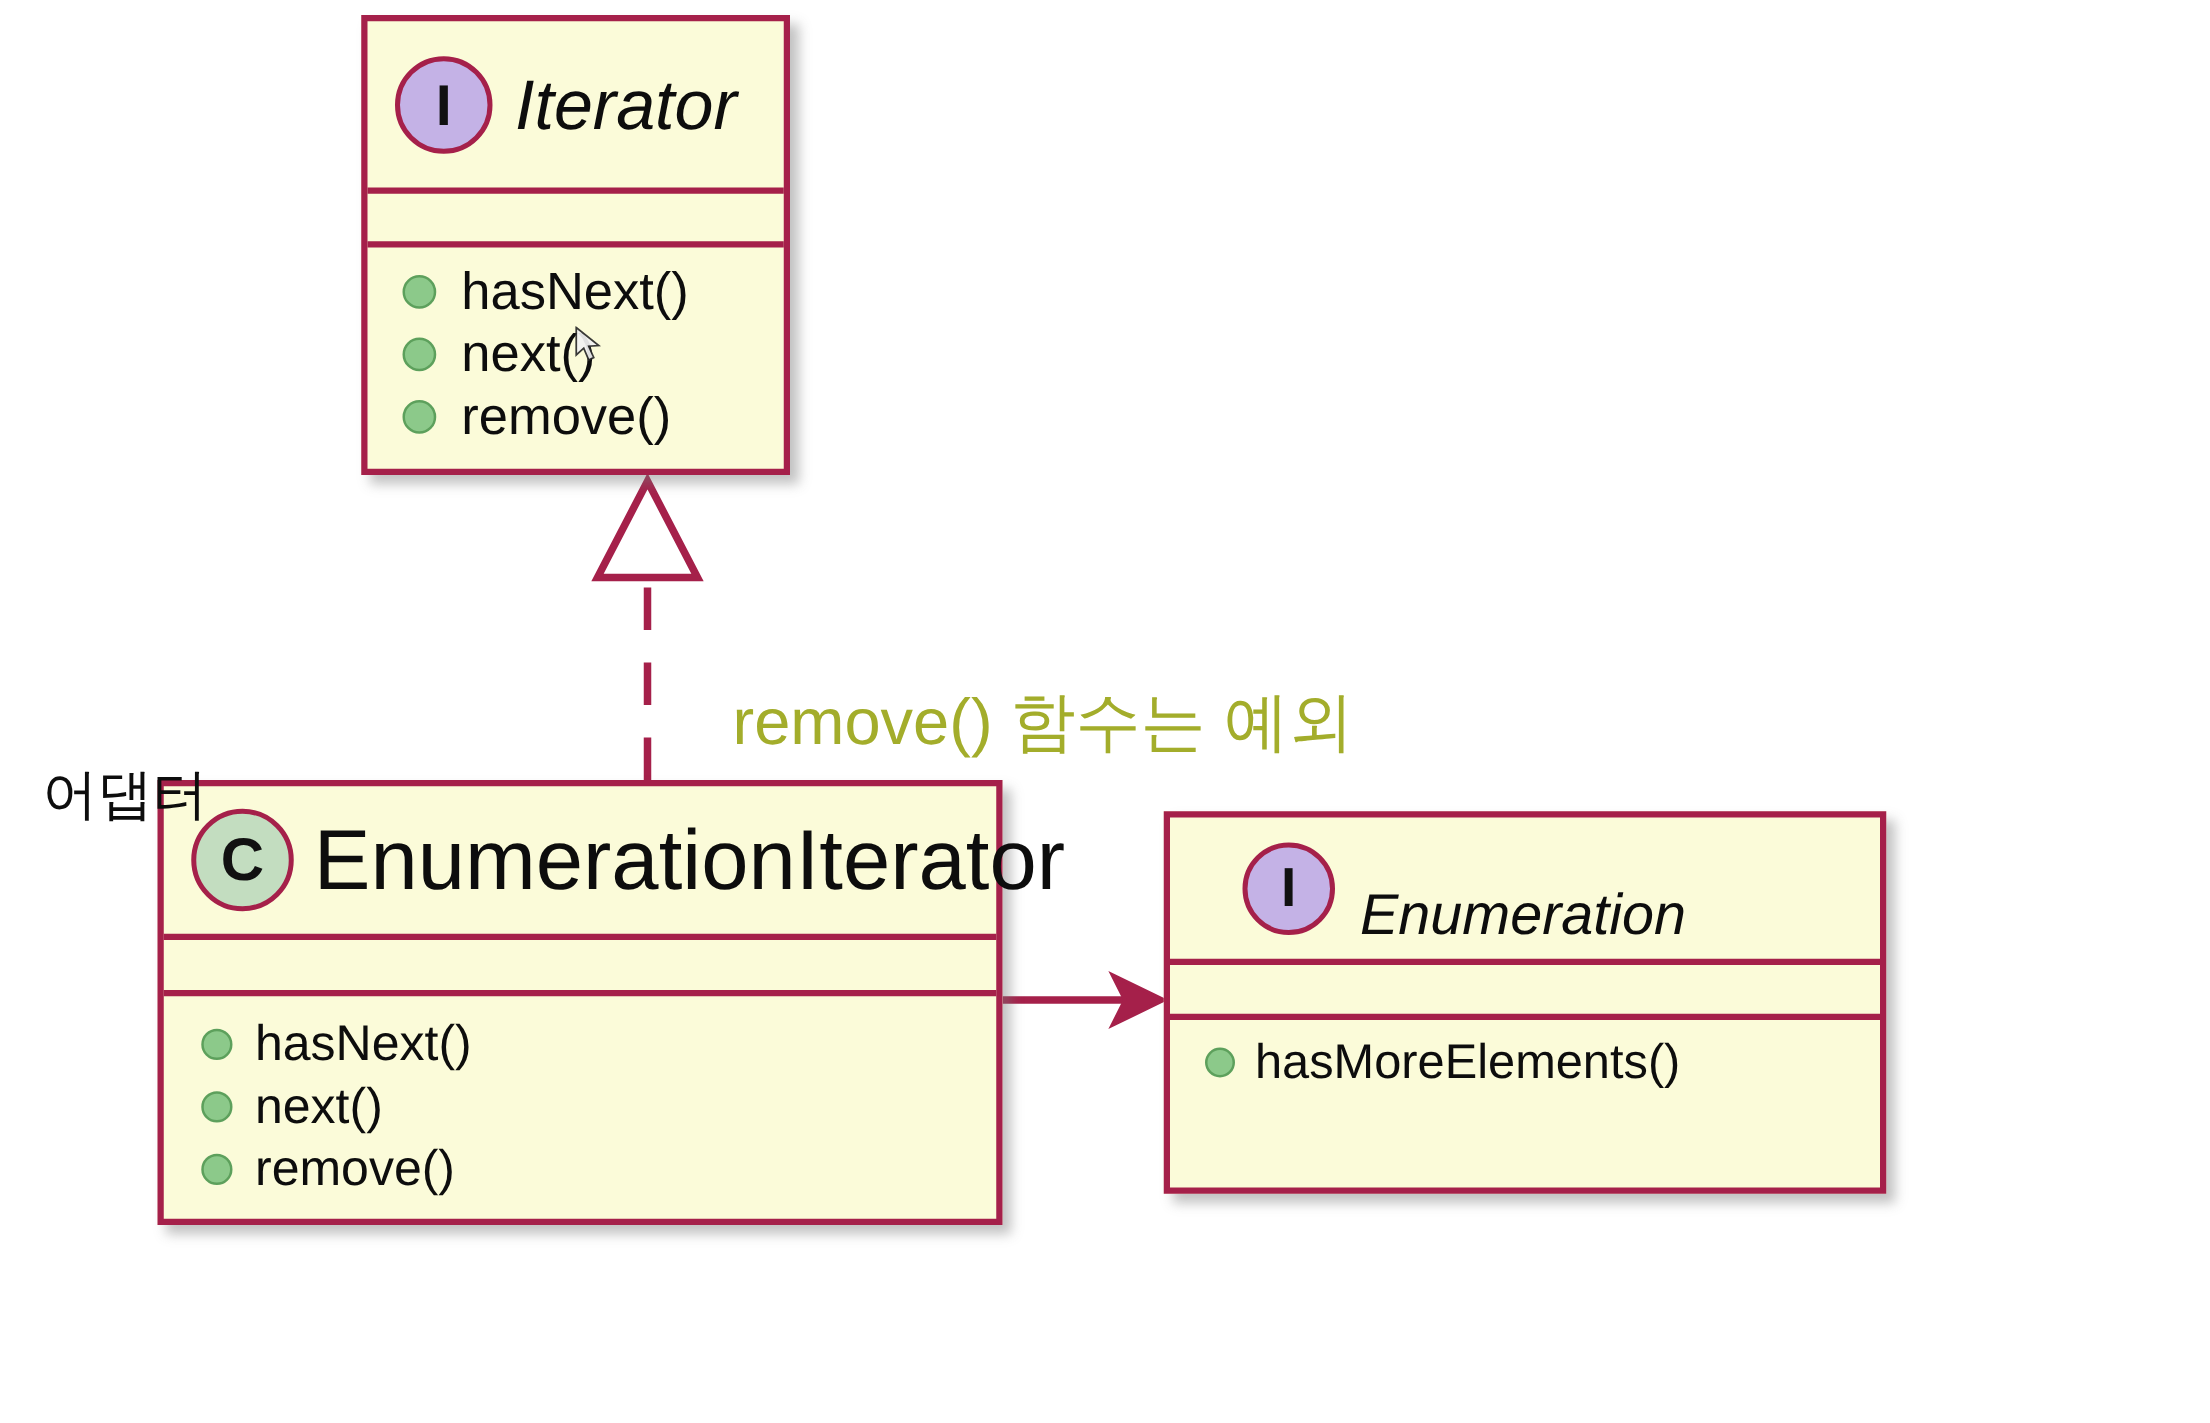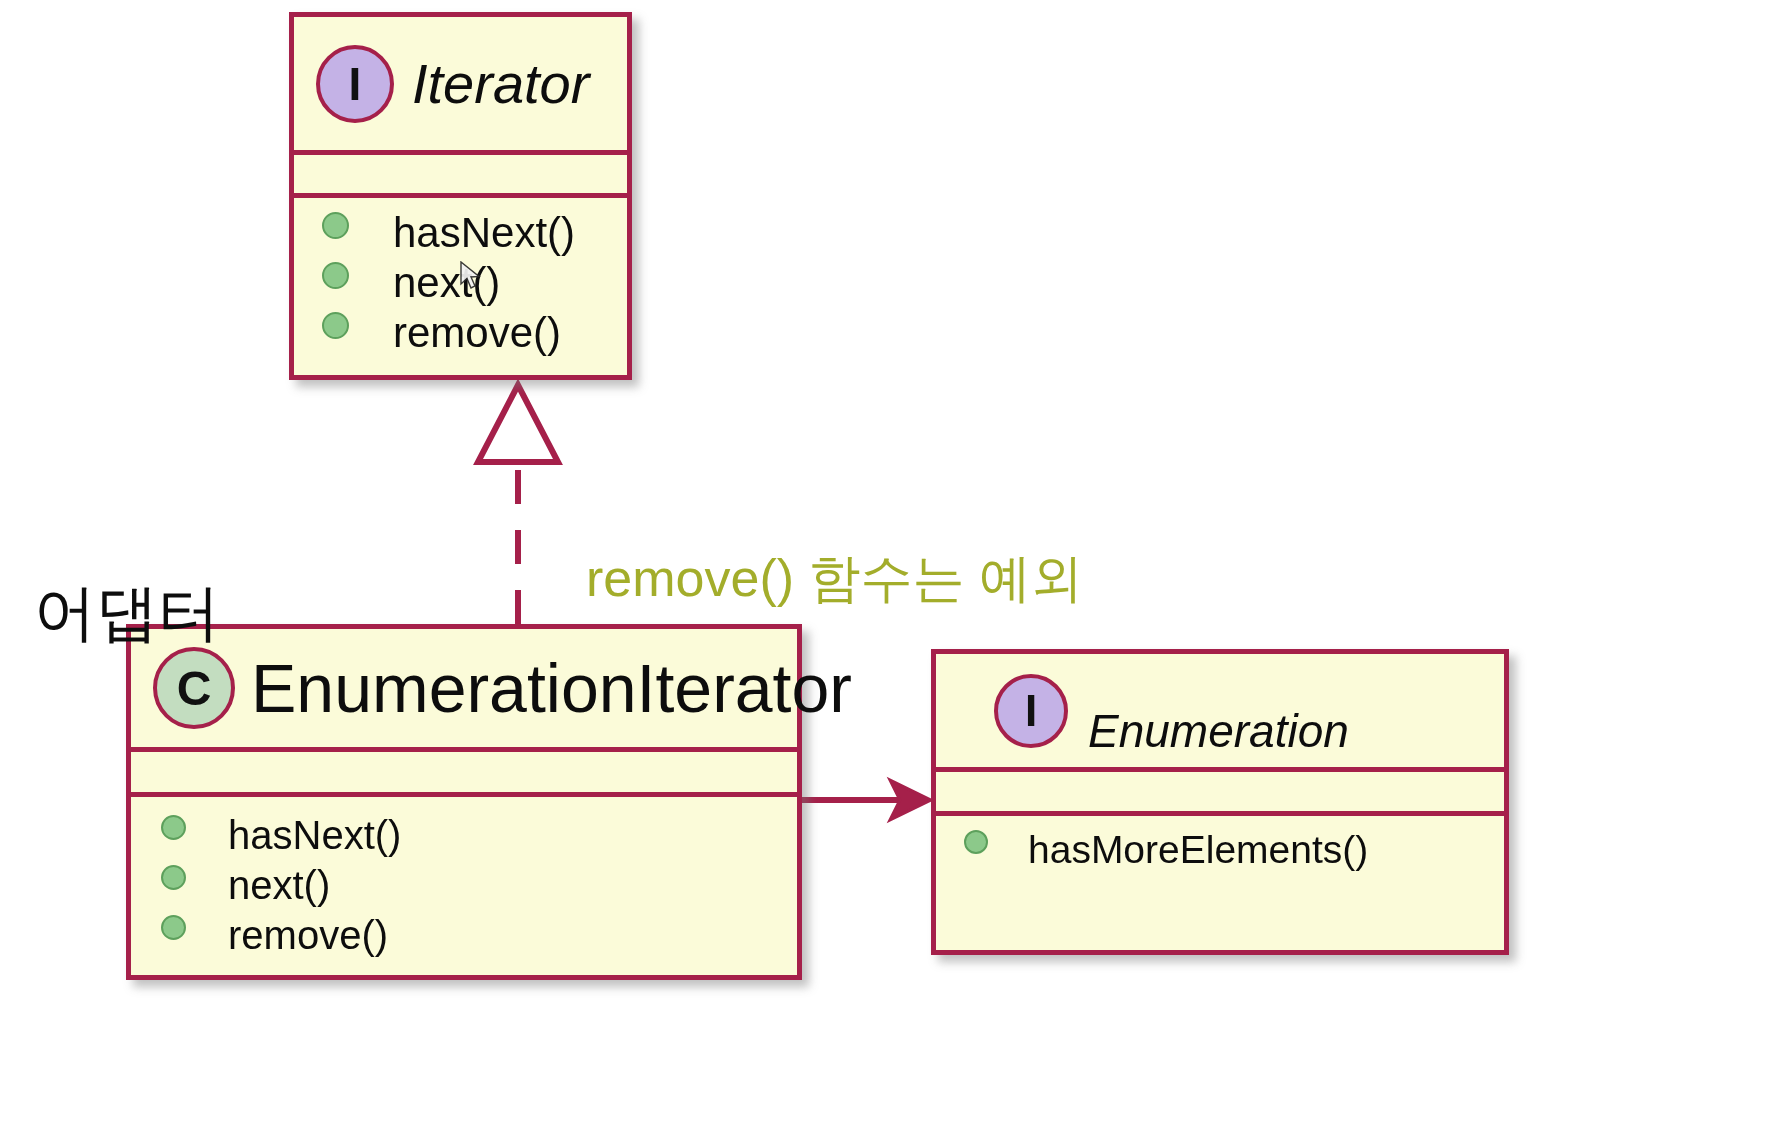--- a/index.html
+++ b/index.html
@@ -67,23 +67,22 @@
   }
 
   .uml-compartment {
     position: absolute;
     left: 0;
     width: 100%;
     box-sizing: border-box;
   }
   .method-row {
     display: flex;
-    align-items: flex-start;
+    align-items: center;
     white-space: nowrap;
-    gap: 24px;
   }
   .method-bullet {
     border-radius: 50%;
     background: #8cc98a;
     border: 2px solid #5da05c;
     box-sizing: border-box;
     flex: none;
   }
   .method-label {
     color: #0d0d0d;
@@ -189,22 +188,22 @@
     pointer-events: none;
   }
 
   
   .free-text {
     position: absolute;
     white-space: pre;
     line-height: 1.14;
   }
   #label-adapter {
-    left: 34px; top: 578px;
-    font-size: 62px;
+    left: 34px; top: 611px;
+    font-size: 44px;
     color: #0d0d0d;
   }
   #note-remove {
     left: 586px; top: 430px;
     font-size: 52px;
     color: #a3ad2b;
   }
   #note-remove .note-line { display: block; }
   #note-remove .note-line.l2 { margin-left: 6px; }
 

